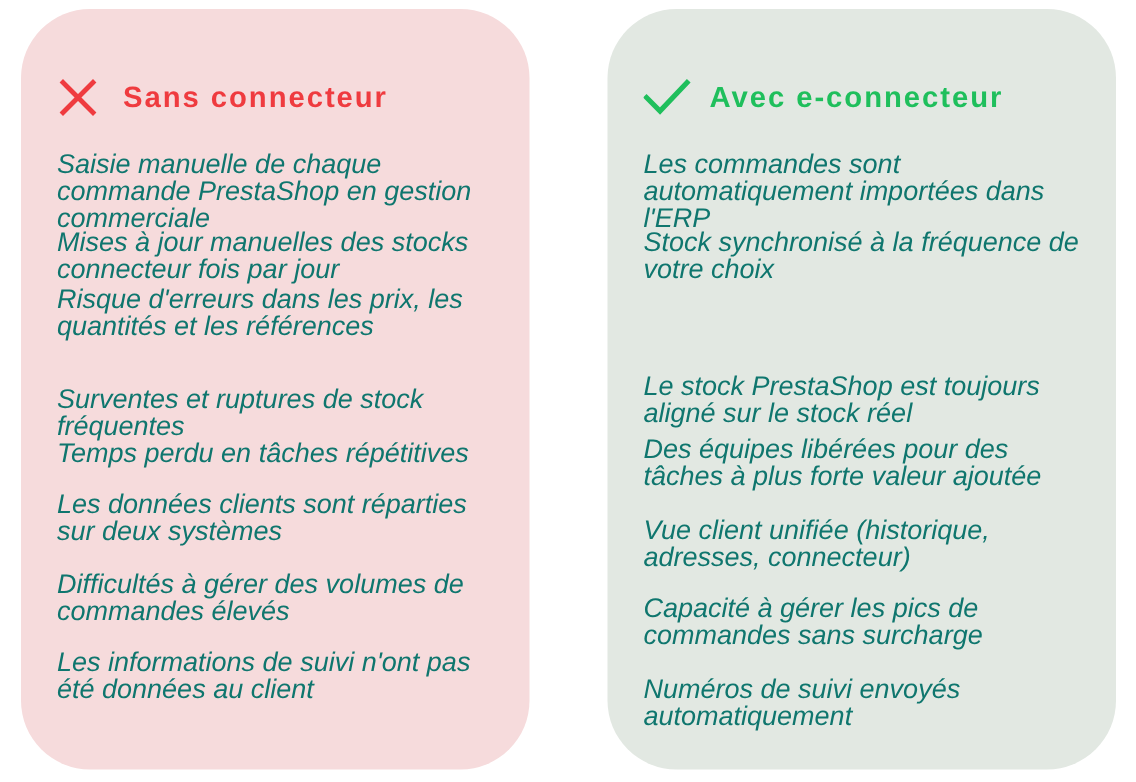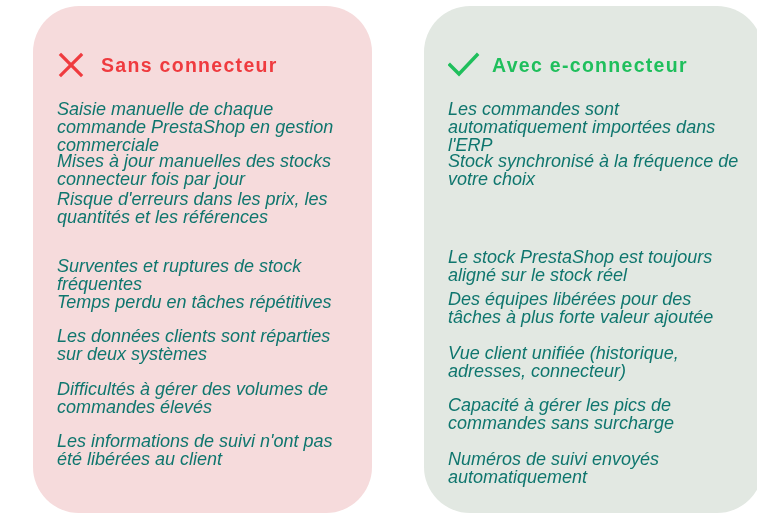--- a/index.html
+++ b/index.html
@@ -13,21 +13,20 @@
       position: relative;
       overflow: hidden;
       font-family: "Liberation Sans", "DejaVu Sans", sans-serif;
     }
     .card {
       position: absolute;
       top: 6px;
       height: 507px;
       border-radius: 46px;
       box-sizing: border-box;
-      margin-left: 19px;
     }
     .card-left {
       left: 14px;
       width: 339px;
       background: #f6dbdc;
     }
     .card-right {
       left: 405px;
       width: 339px;
       background: #e2e8e2;
@@ -78,21 +77,21 @@
     <span class="title">Sans connecteur</span>
   </div>
 
   <div class="item" style="top:94px;">Saisie manuelle de chaque commande PrestaShop en gestion commerciale</div>
   <div class="item" style="top:146px;">Mises à jour manuelles des stocks connecteur fois par jour</div>
   <div class="item" style="top:184px;">Risque d'erreurs dans les prix, les quantités et les références</div>
   <div class="item" style="top:251px;">Surventes et ruptures de stock fréquentes</div>
   <div class="item" style="top:287px;">Temps perdu en tâches répétitives</div>
   <div class="item" style="top:321px;">Les données clients sont réparties sur deux systèmes</div>
   <div class="item" style="top:374px;">Difficultés à gérer des volumes de commandes élevés</div>
-  <div class="item" style="top:426px;">Les informations de suivi n'ont pas été libérées au client</div>
+  <div class="item" style="top:426px;">Les informations de suivi n'ont pas été données au client</div>
 </div>
 
 <div class="card card-right">
   <div class="card-header">
     <span class="icon">
       <svg width="32" height="28" viewBox="0 0 32 28">
         <polyline points="2,14 11,23 29,4" fill="none" stroke="#1fbf5c" stroke-width="3.4" stroke-linecap="square" stroke-linejoin="miter"></polyline>
       </svg>
     </span>
     <span class="title">Avec e-connecteur</span>

